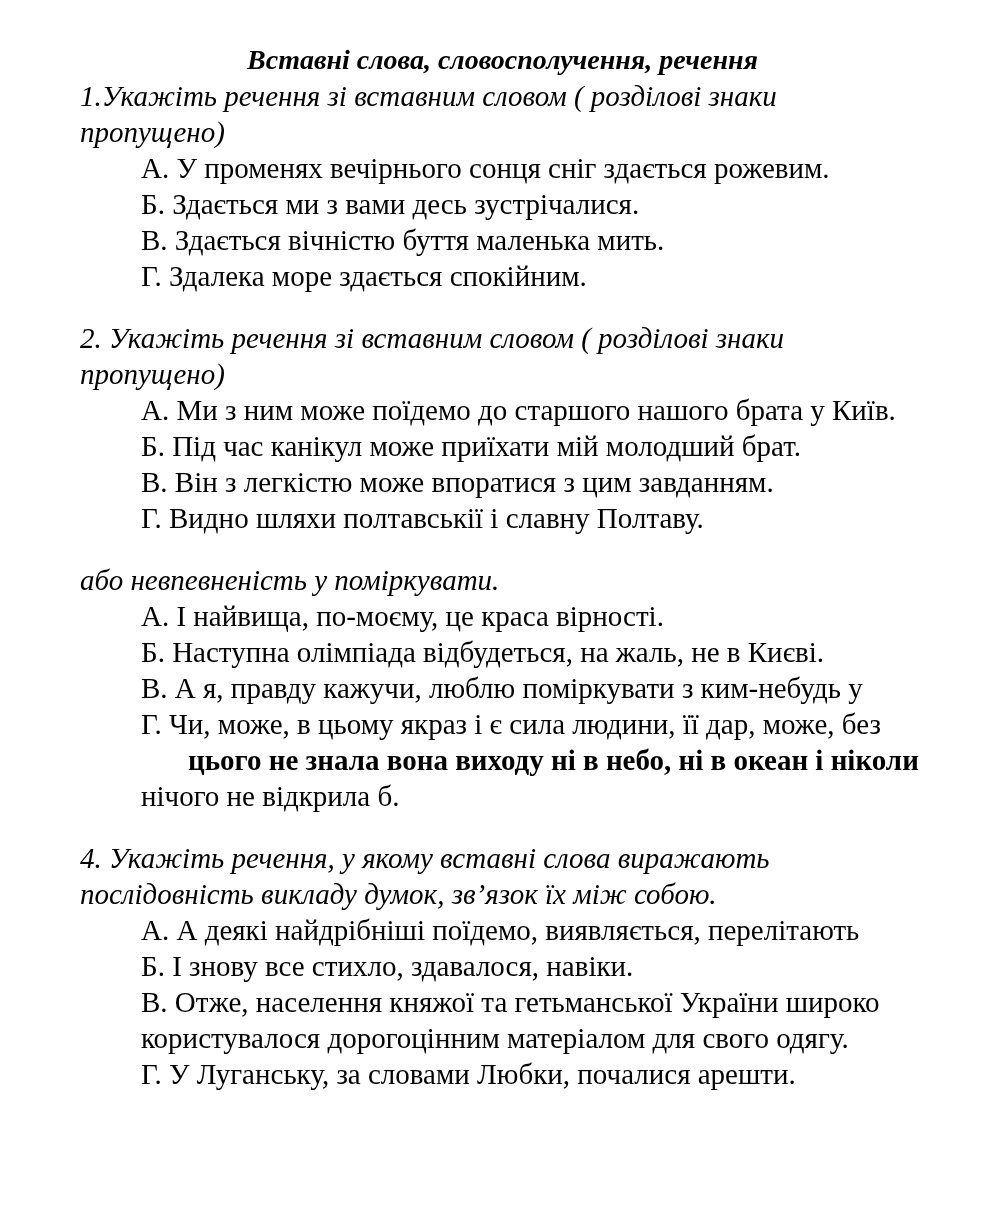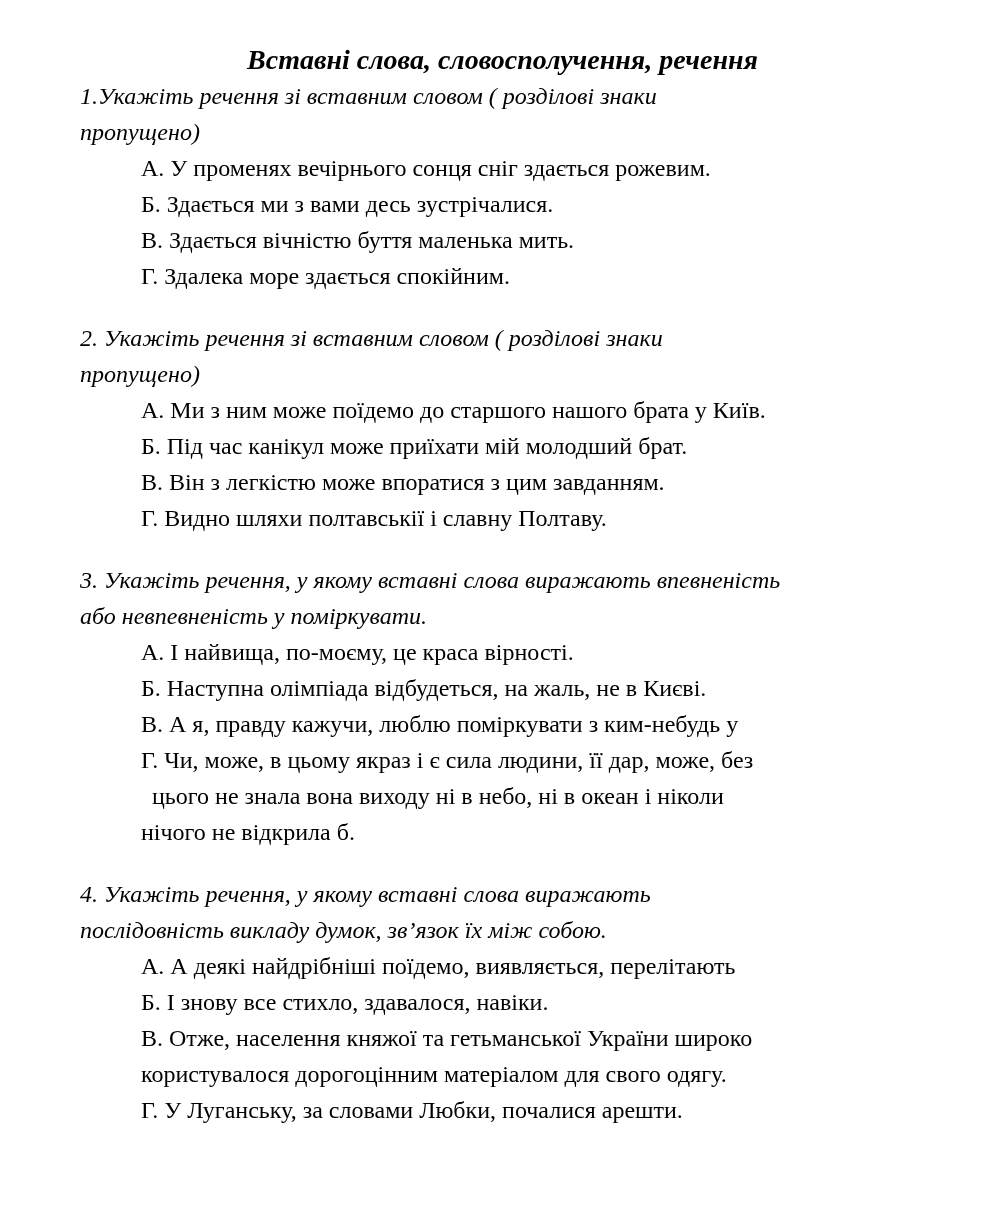--- a/index.html
+++ b/index.html
@@ -25,29 +25,29 @@
     text-align: center;
     font-weight: bold;
     font-style: italic;
     font-size: 28px;
     line-height: 36px;
     white-space: nowrap;
   }
   .question { margin-top: 26px; }
   .question:first-of-type { margin-top: 0; }
   .line {
-    font-size: 24px;
+    font-size: 29px;
     line-height: 36px;
     white-space: nowrap;
   }
   .stem-line { font-style: italic; }
   .option-line { font-style: normal; }
   .indent-0 { margin-left: 0; }
   .indent-1 { margin-left: 61px; }
-  .indent-2 { margin-left: 72px; }
+  .indent-2 { margin-left: 108px; font-weight: bold; }
 </style>
 </head>
 <body>
 
 <div class="page">
   <div class="doc-title">Вставні слова, словосполучення, речення</div>
   <div>
       <div class="question">
         <div class="line stem-line indent-0">1.Укажіть речення зі вставним словом ( розділові знаки</div>
         <div class="line stem-line indent-0">пропущено)</div>
@@ -58,21 +58,20 @@
       </div>
       <div class="question">
         <div class="line stem-line indent-0">2. Укажіть речення зі вставним словом ( розділові знаки</div>
         <div class="line stem-line indent-0">пропущено)</div>
         <div class="line option-line indent-1">А. Ми з ним може поїдемо до старшого нашого брата у Київ.</div>
         <div class="line option-line indent-1">Б. Під час канікул може приїхати мій молодший брат.</div>
         <div class="line option-line indent-1">В. Він з легкістю може впоратися з цим завданням.</div>
         <div class="line option-line indent-1">Г. Видно шляхи полтавськії і славну Полтаву.</div>
       </div>
       <div class="question">
-        <div class="line stem-line indent-0">3. Укажіть речення, у якому вставні слова виражають впевненість</div>
         <div class="line stem-line indent-0">або невпевненість у поміркувати.</div>
         <div class="line option-line indent-1">А. І найвища, по-моєму, це краса вірності.</div>
         <div class="line option-line indent-1">Б. Наступна олімпіада відбудеться, на жаль, не в Києві.</div>
         <div class="line option-line indent-1">В. А я, правду кажучи, люблю поміркувати з ким-небудь у</div>
         <div class="line option-line indent-1">Г. Чи, може, в цьому якраз і є сила людини, її дар, може, без</div>
         <div class="line option-line indent-2">цього не знала вона виходу ні в небо, ні в океан і ніколи</div>
         <div class="line option-line indent-1">нічого не відкрила б.</div>
       </div>
       <div class="question">
         <div class="line stem-line indent-0">4. Укажіть речення, у якому вставні слова виражають</div>

